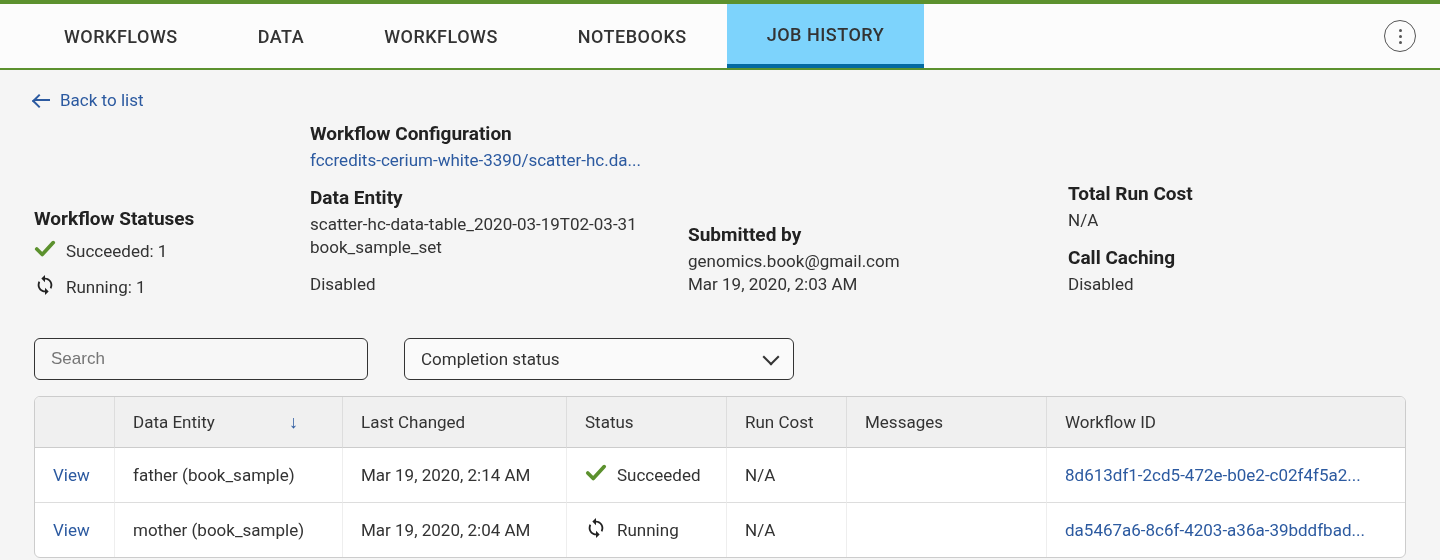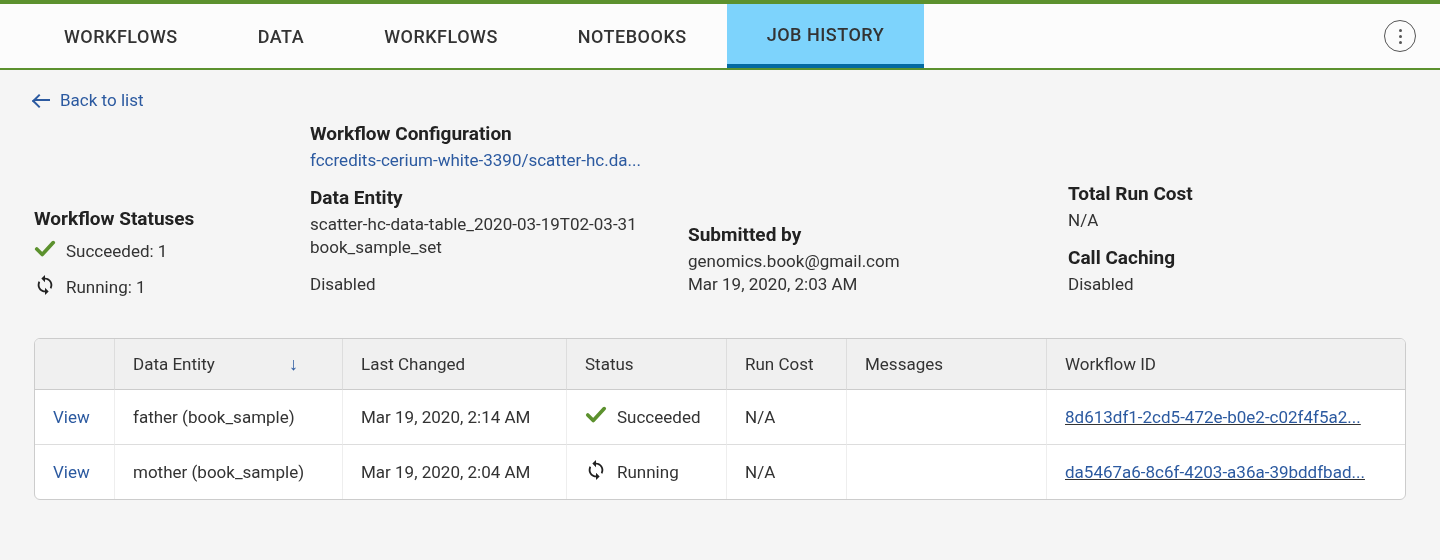--- a/index.html
+++ b/index.html
@@ -212,21 +212,21 @@
     .data-table th:last-child { border-right: none; }
     .data-table td {
       padding: 14px 18px;
       border-bottom: 1px solid #ddd;
       border-right: 1px solid #eee;
       font-size: 17px;
       color: #333;
       vertical-align: middle;
     }
     .data-table tr:last-child td { border-bottom: none; }
-    .data-table td:last-child { border-right: none; text-decoration: underline; }
+    .data-table td:last-child { border-right: none; }
     .view-link {
       color: #2c5aa0;
       cursor: pointer;
     }
     .wf-id {
       color: #2c5aa0;
       white-space: nowrap;
       overflow: hidden;
       text-overflow: ellipsis;
       max-width: 330px;
@@ -326,20 +326,29 @@
         <div class="section-value">N/A</div>
       </div>
       <div class="section-block">
         <div class="section-title">Call Caching</div>
         <div class="section-value">Disabled</div>
       </div>
     </div>
 
   </div>
 
+  <div class="filters">
+    <input class="search-input" type="text" placeholder="Search" style="">
+    <div class="select-wrap">
+      <div class="select-box">
+        <span>Completion status</span>
+        <span class="chevron-down"></span>
+      </div>
+    </div>
+  </div>
 
   <table class="data-table">
     <thead>
       <tr>
         <th class="col-view"></th>
         <th class="col-entity">
           <span>Data Entity</span>
           <span class="sort-arrow">↓</span>
         </th>
         <th class="col-changed">Last Changed</th>

